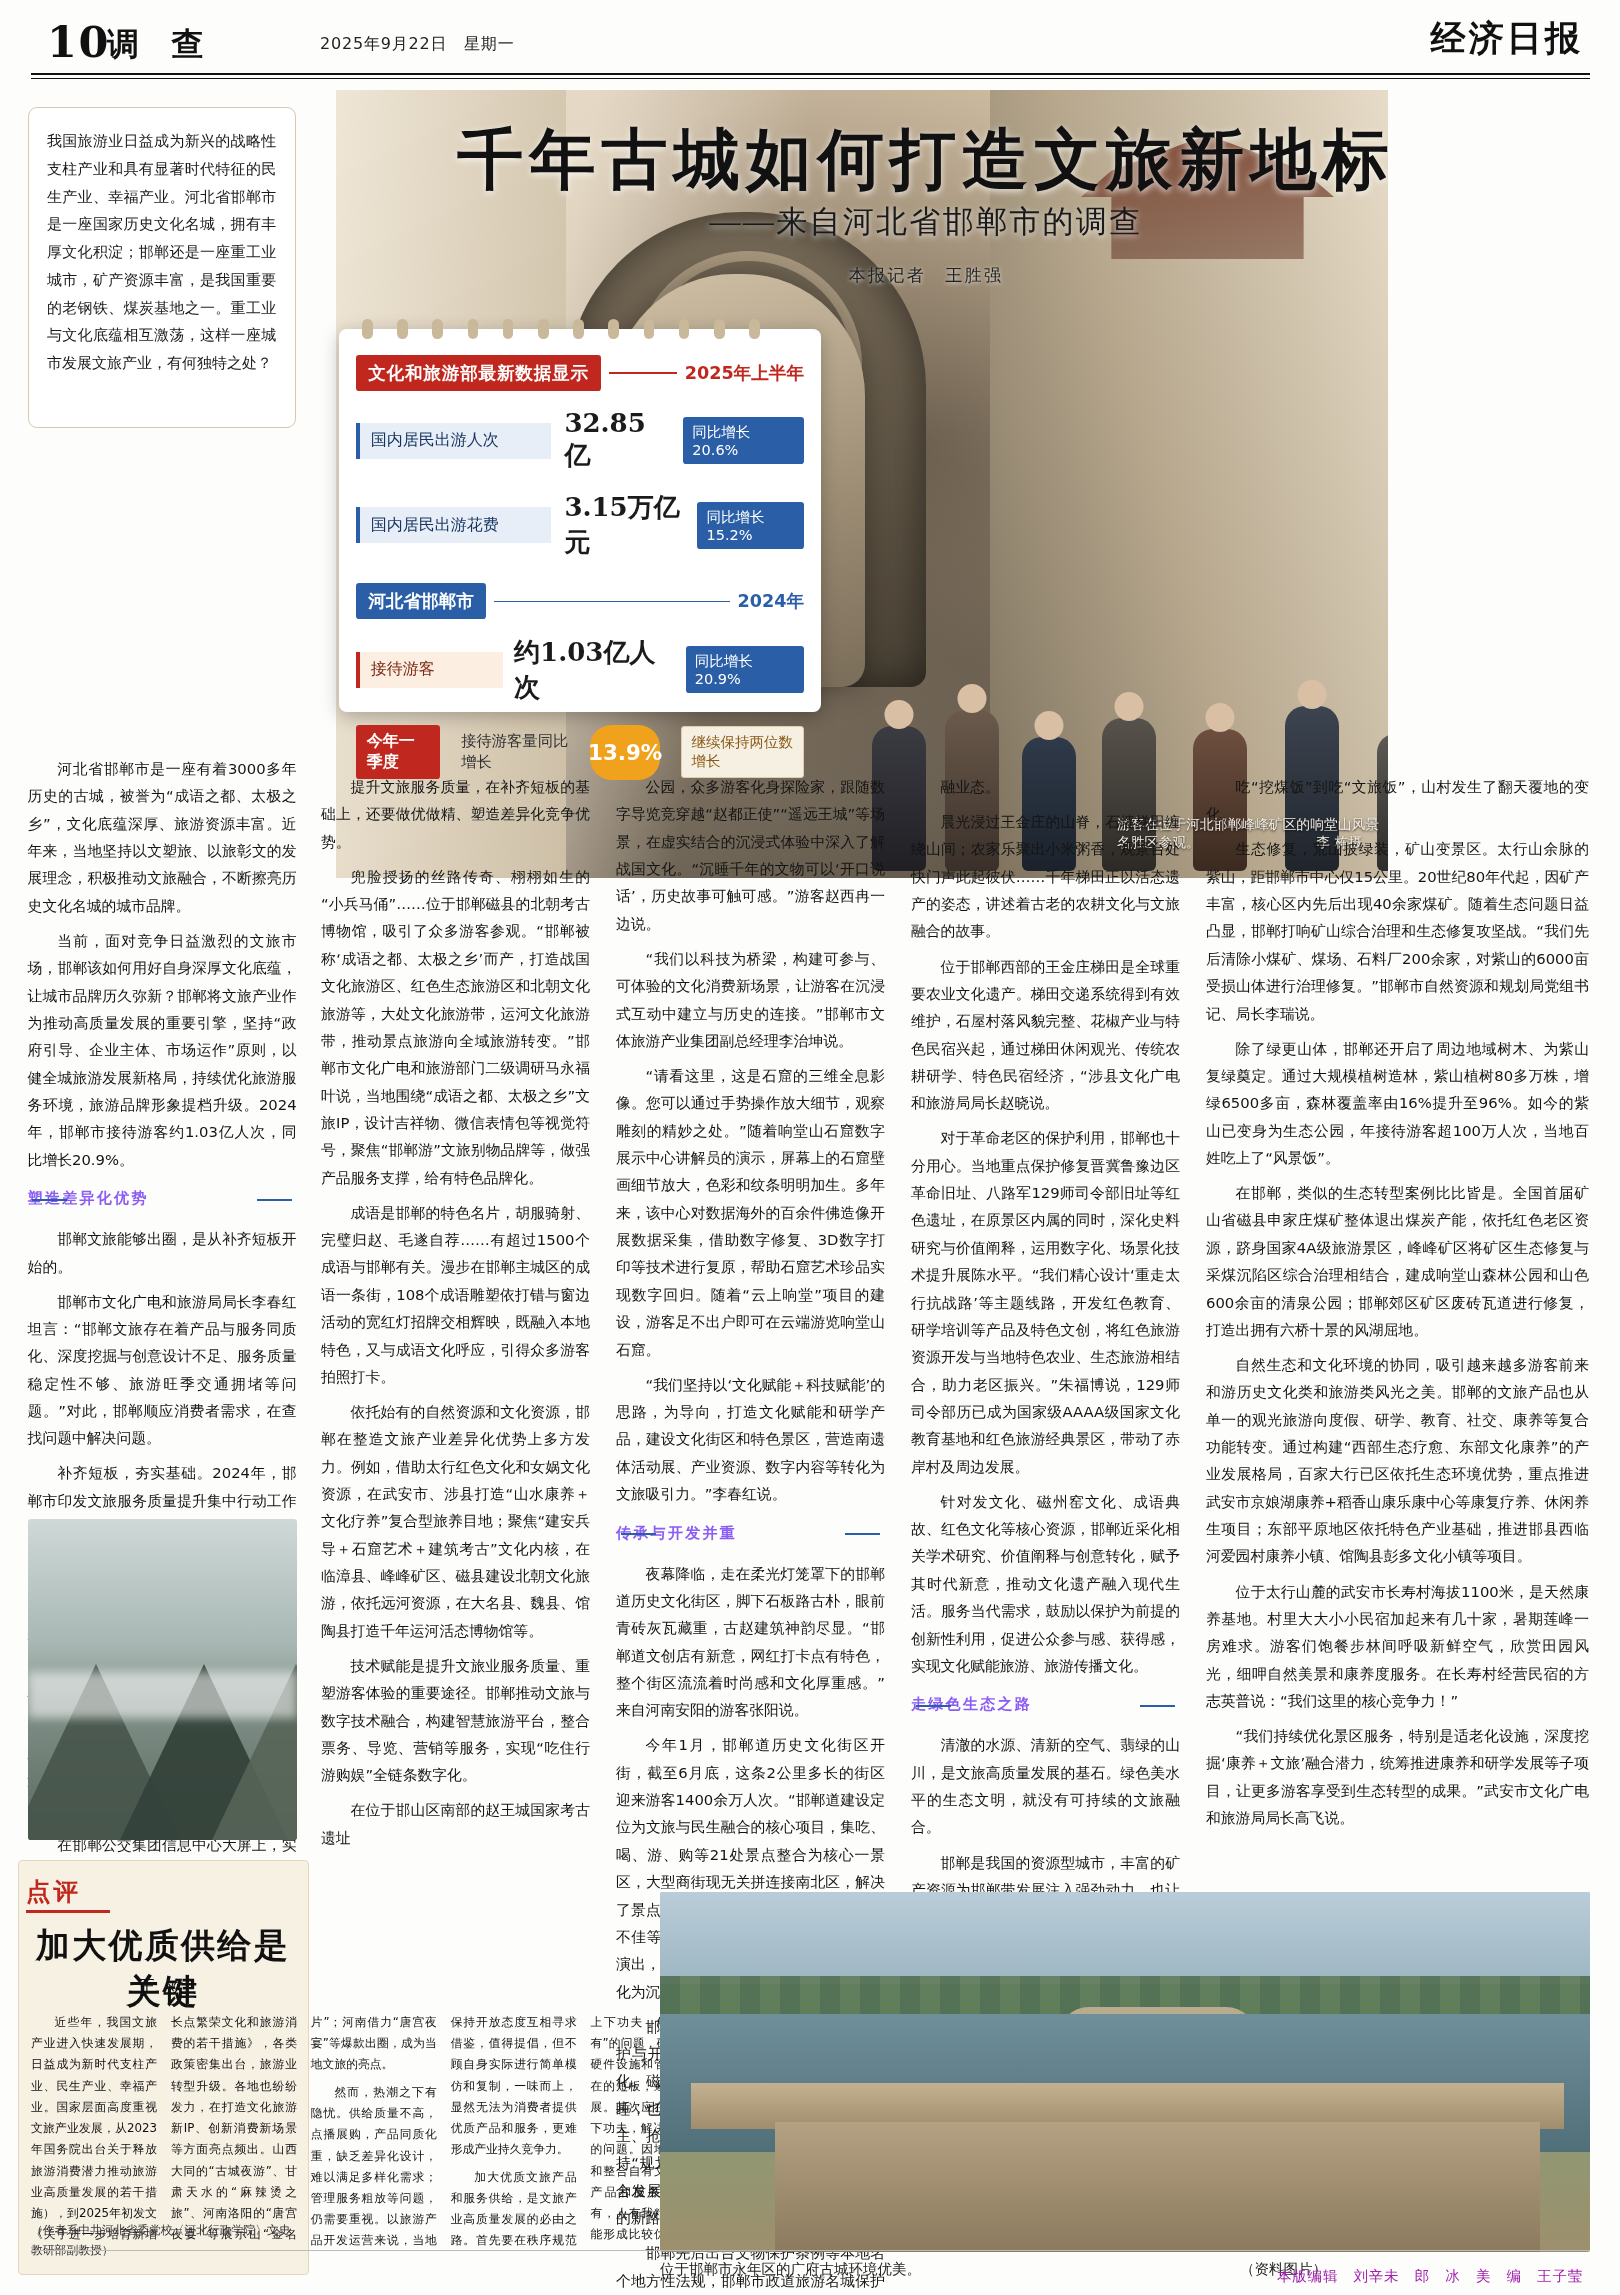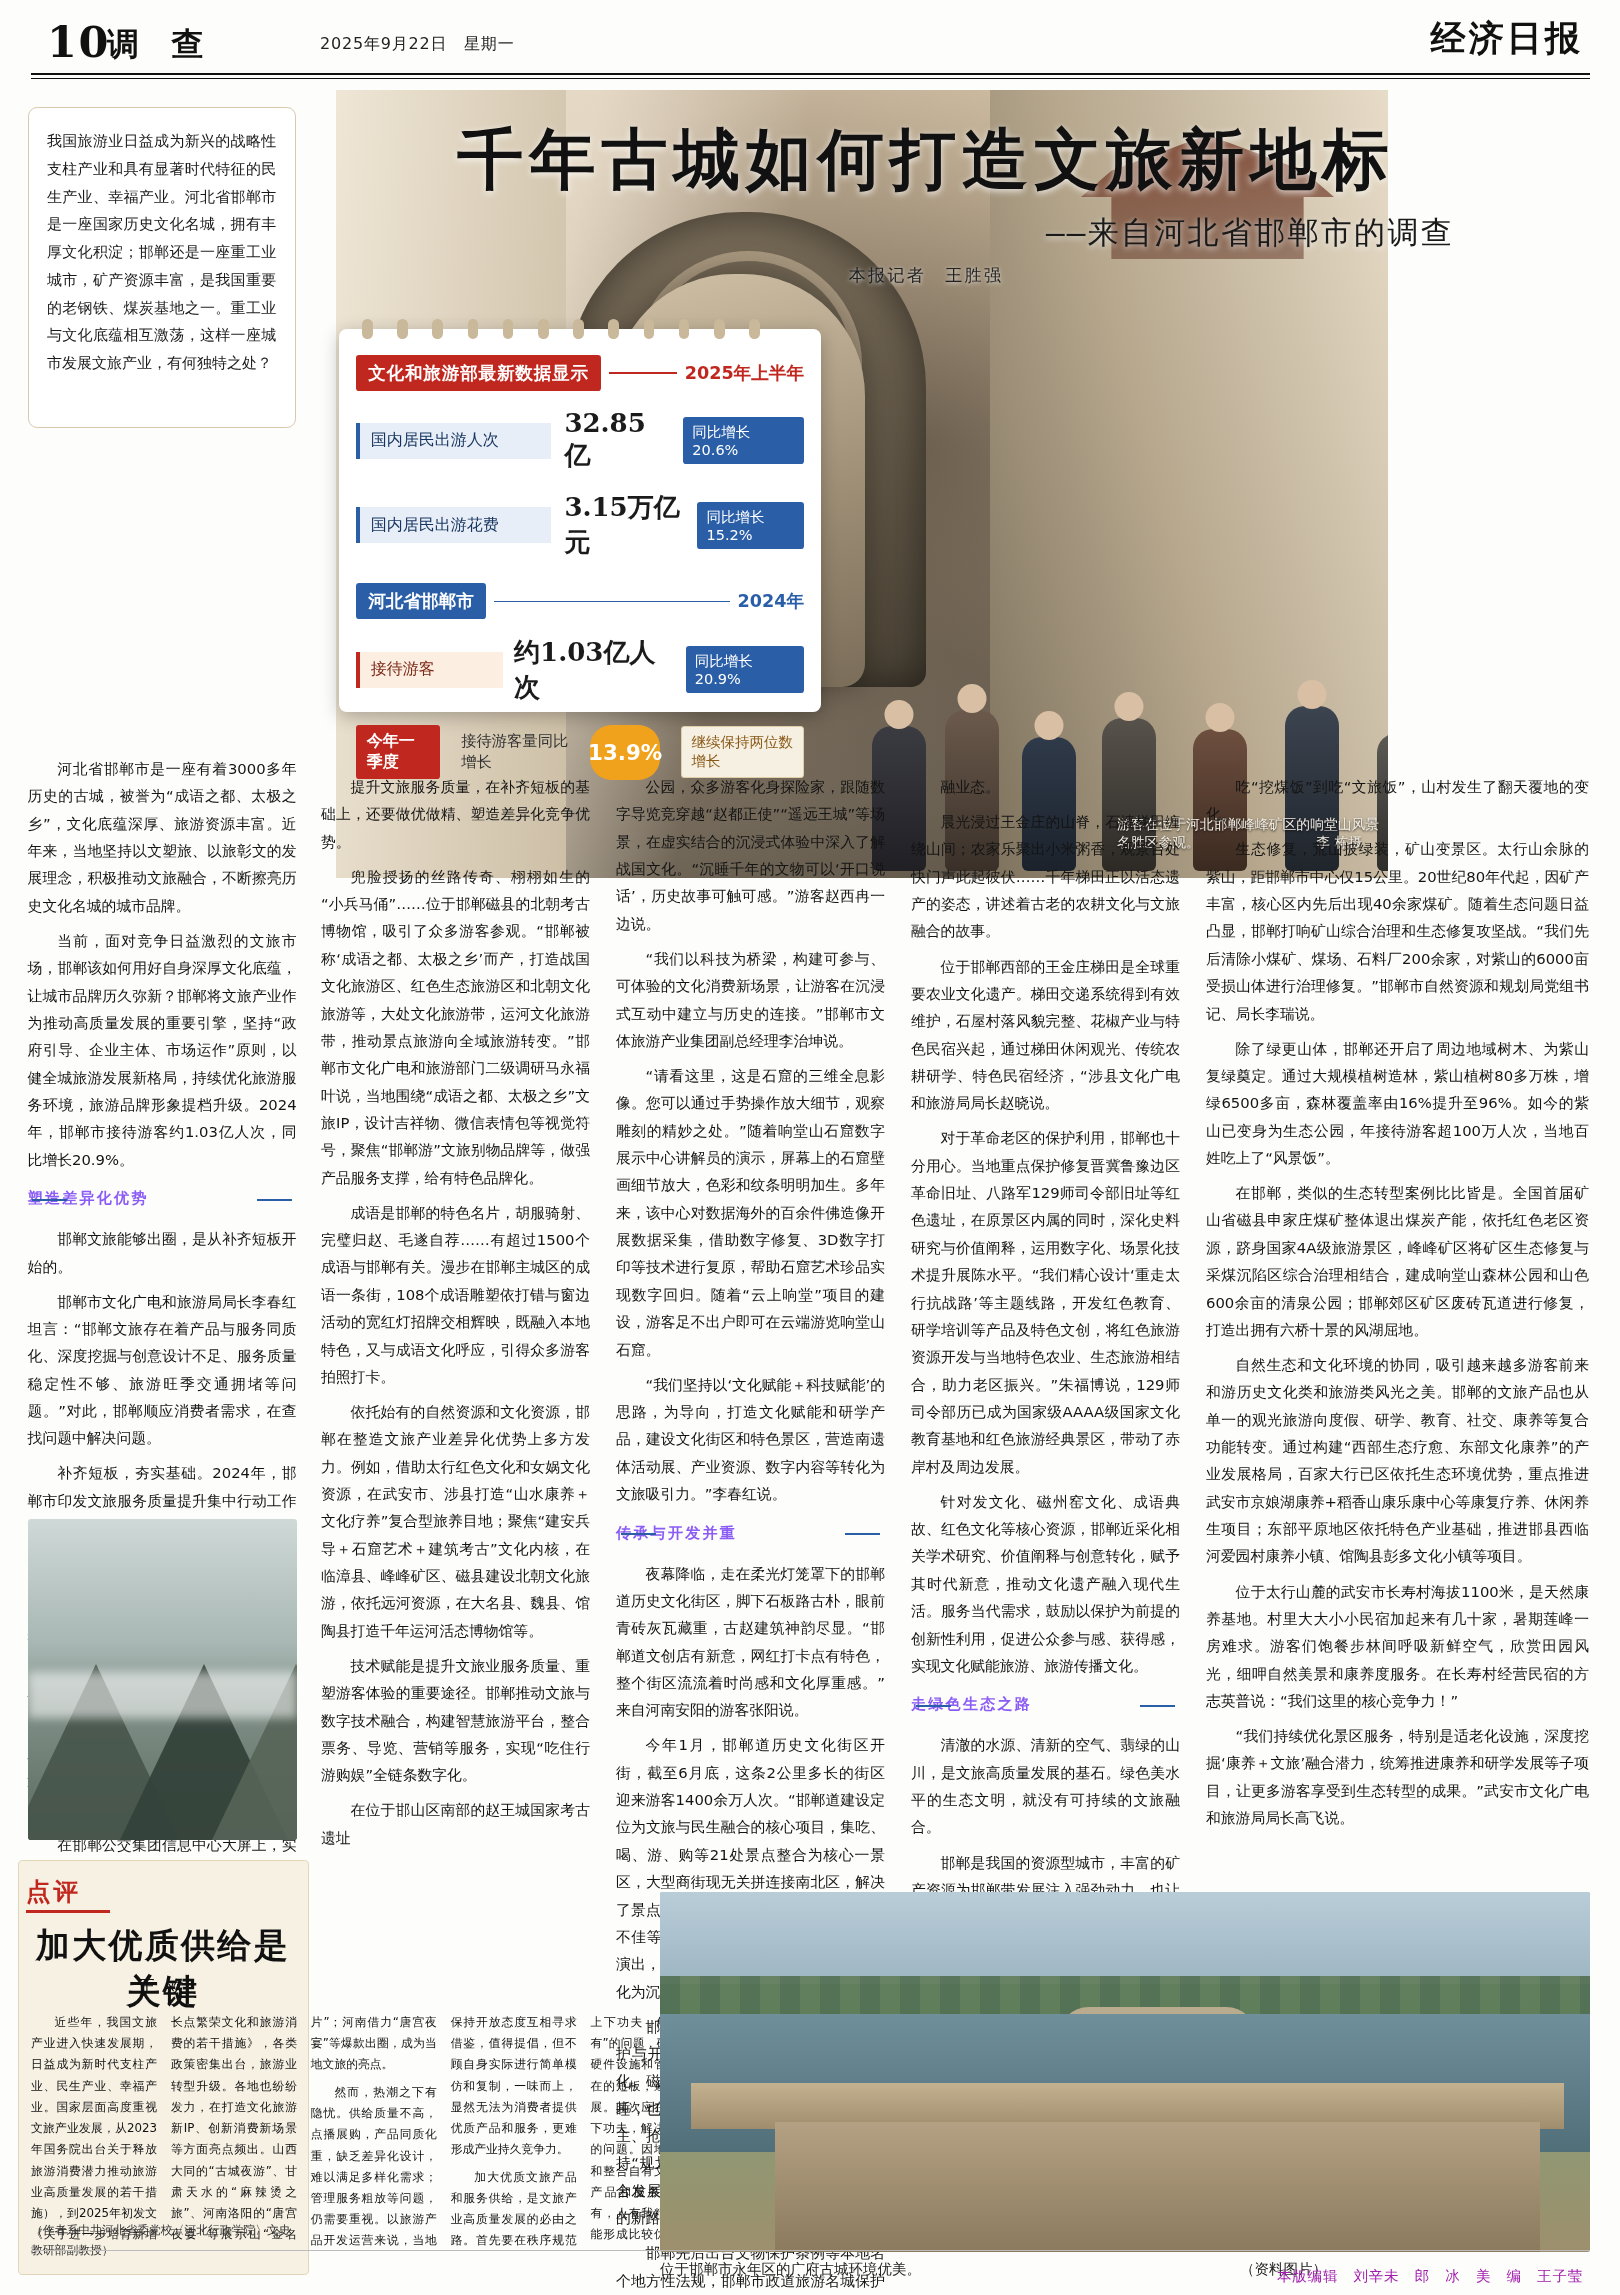--- a/index.html
+++ b/index.html
@@ -50,22 +50,22 @@
     clip-path:polygon(0 55%,12% 36%,50% 10%,88% 36%,100% 55%,88% 55%,88% 100%,12% 100%,12% 55%);}
   .crowd{position:absolute;left:536px;top:475px;width:689px;height:306px;}
   .person{position:absolute;bottom:0;width:54px;background:linear-gradient(180deg,#3b3b42,#1f1f24);border-radius:20px 20px 6.1px 6.1px;}
   .person i{position:absolute;left:50%;top:-26px;transform:translateX(-50%);width:29px;height:29px;border-radius:50%;background:#d9bfa4;display:block;}
   .hero-caption{position:absolute;left:781px;bottom:26px;font-size:13.8px;color:#f4efe6;text-shadow:0 0.8px 2.3px rgba(0,0,0,.8);}
   .hero-credit{position:absolute;right:26px;bottom:26px;font-size:13.8px;color:#f4efe6;text-shadow:0 0.8px 2.3px rgba(0,0,0,.8);}
 
   .hero-title{position:absolute;left:398px;top:115px;width:1056px;text-align:center;
     font-family:"DejaVu Serif","Liberation Serif",serif;font-weight:bold;font-size:66px;letter-spacing:6.1px;color:#111;
     text-shadow:0 1.5px 7.7px rgba(255,255,255,.8);}
-  .hero-subtitle{position:absolute;left:398px;top:212px;width:1056px;text-align:right;
-    font-family:Liberation Mono, monospace;font-size:31px;letter-spacing:2.3px;color:#1a1a1a;
+  .hero-subtitle{position:absolute;left:398px;top:201px;width:1056px;text-align:center;
+    font-family:Liberation Serif, serif;font-size:31px;letter-spacing:2.3px;color:#1a1a1a;
     text-shadow:0 1.5px 6.1px rgba(255,255,255,.8);}
   .hero-byline{position:absolute;left:398px;top:264px;width:1056px;text-align:center;font-size:17px;color:#222;letter-spacing:2.3px;
     text-shadow:0 0.8px 4.6px rgba(255,255,255,.85);}
 
   
   .lead-bubble{position:absolute;left:27.6px;top:107px;width:268px;height:321px;
     background:#fff;border:1.5px solid #d8c9ae;border-radius:9.2px;padding:20px 18.4px;box-sizing:border-box;
     font-size:15px;line-height:1.85;text-align:justify;color:#1a1a1a;}
 
   

